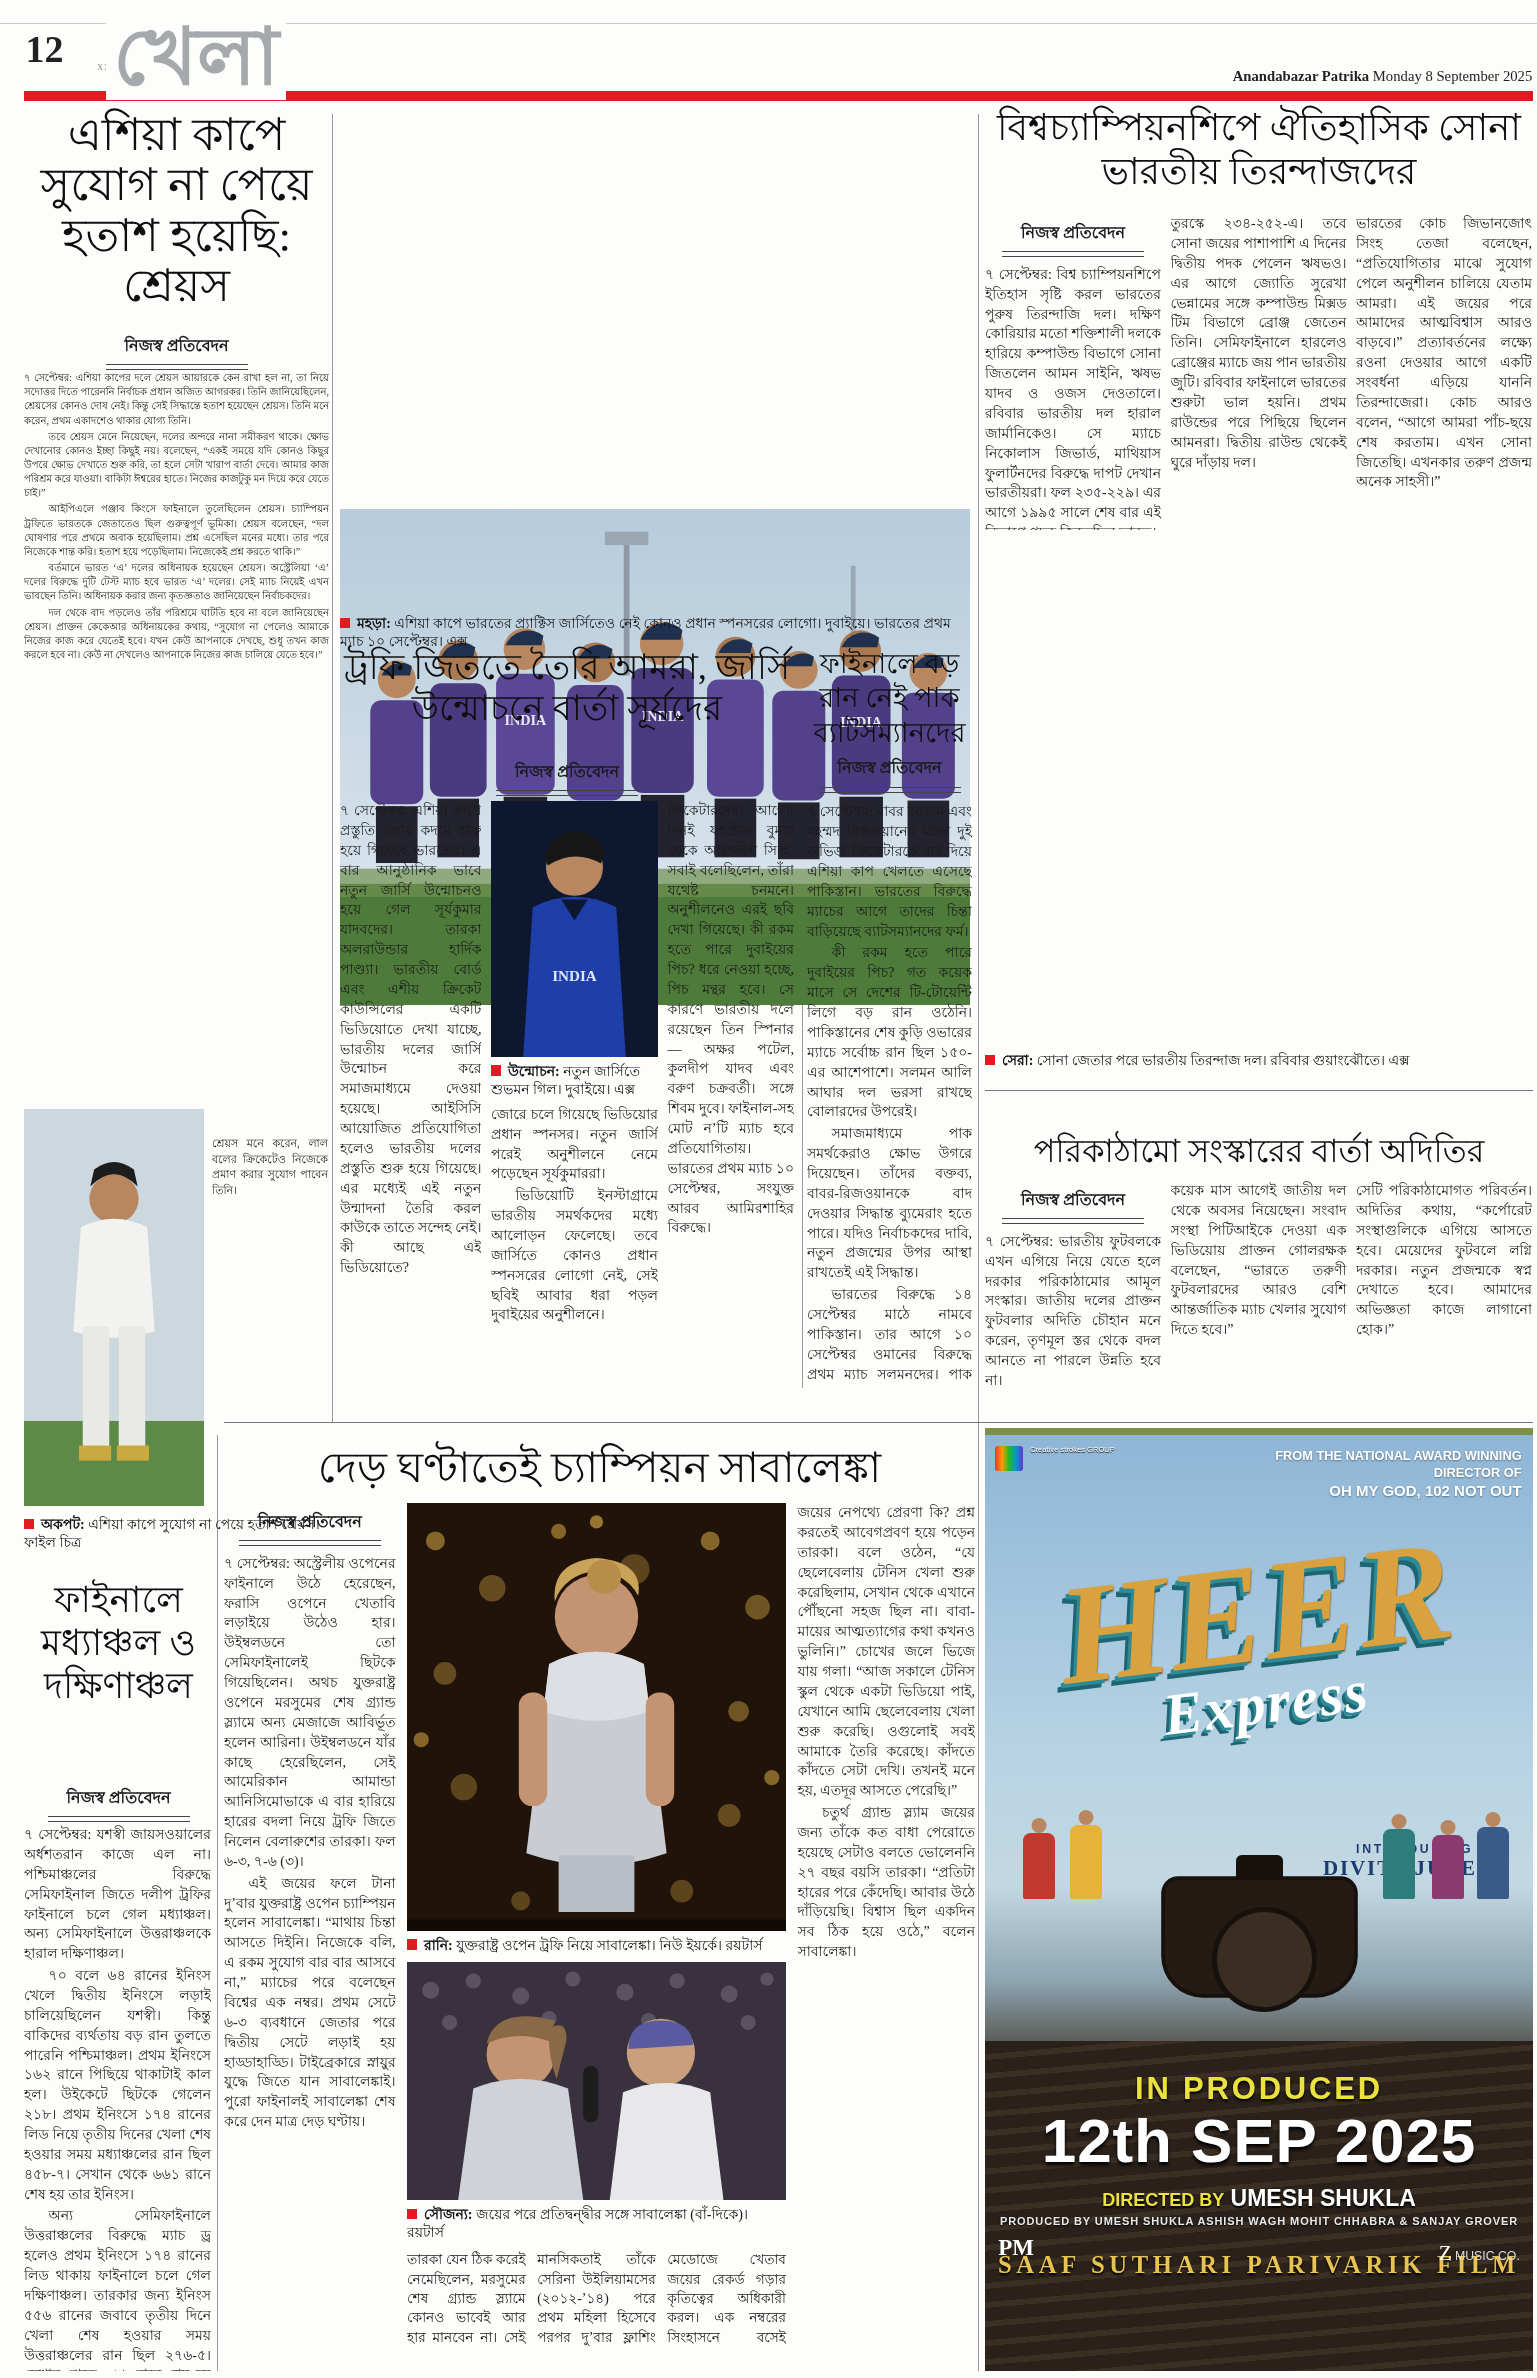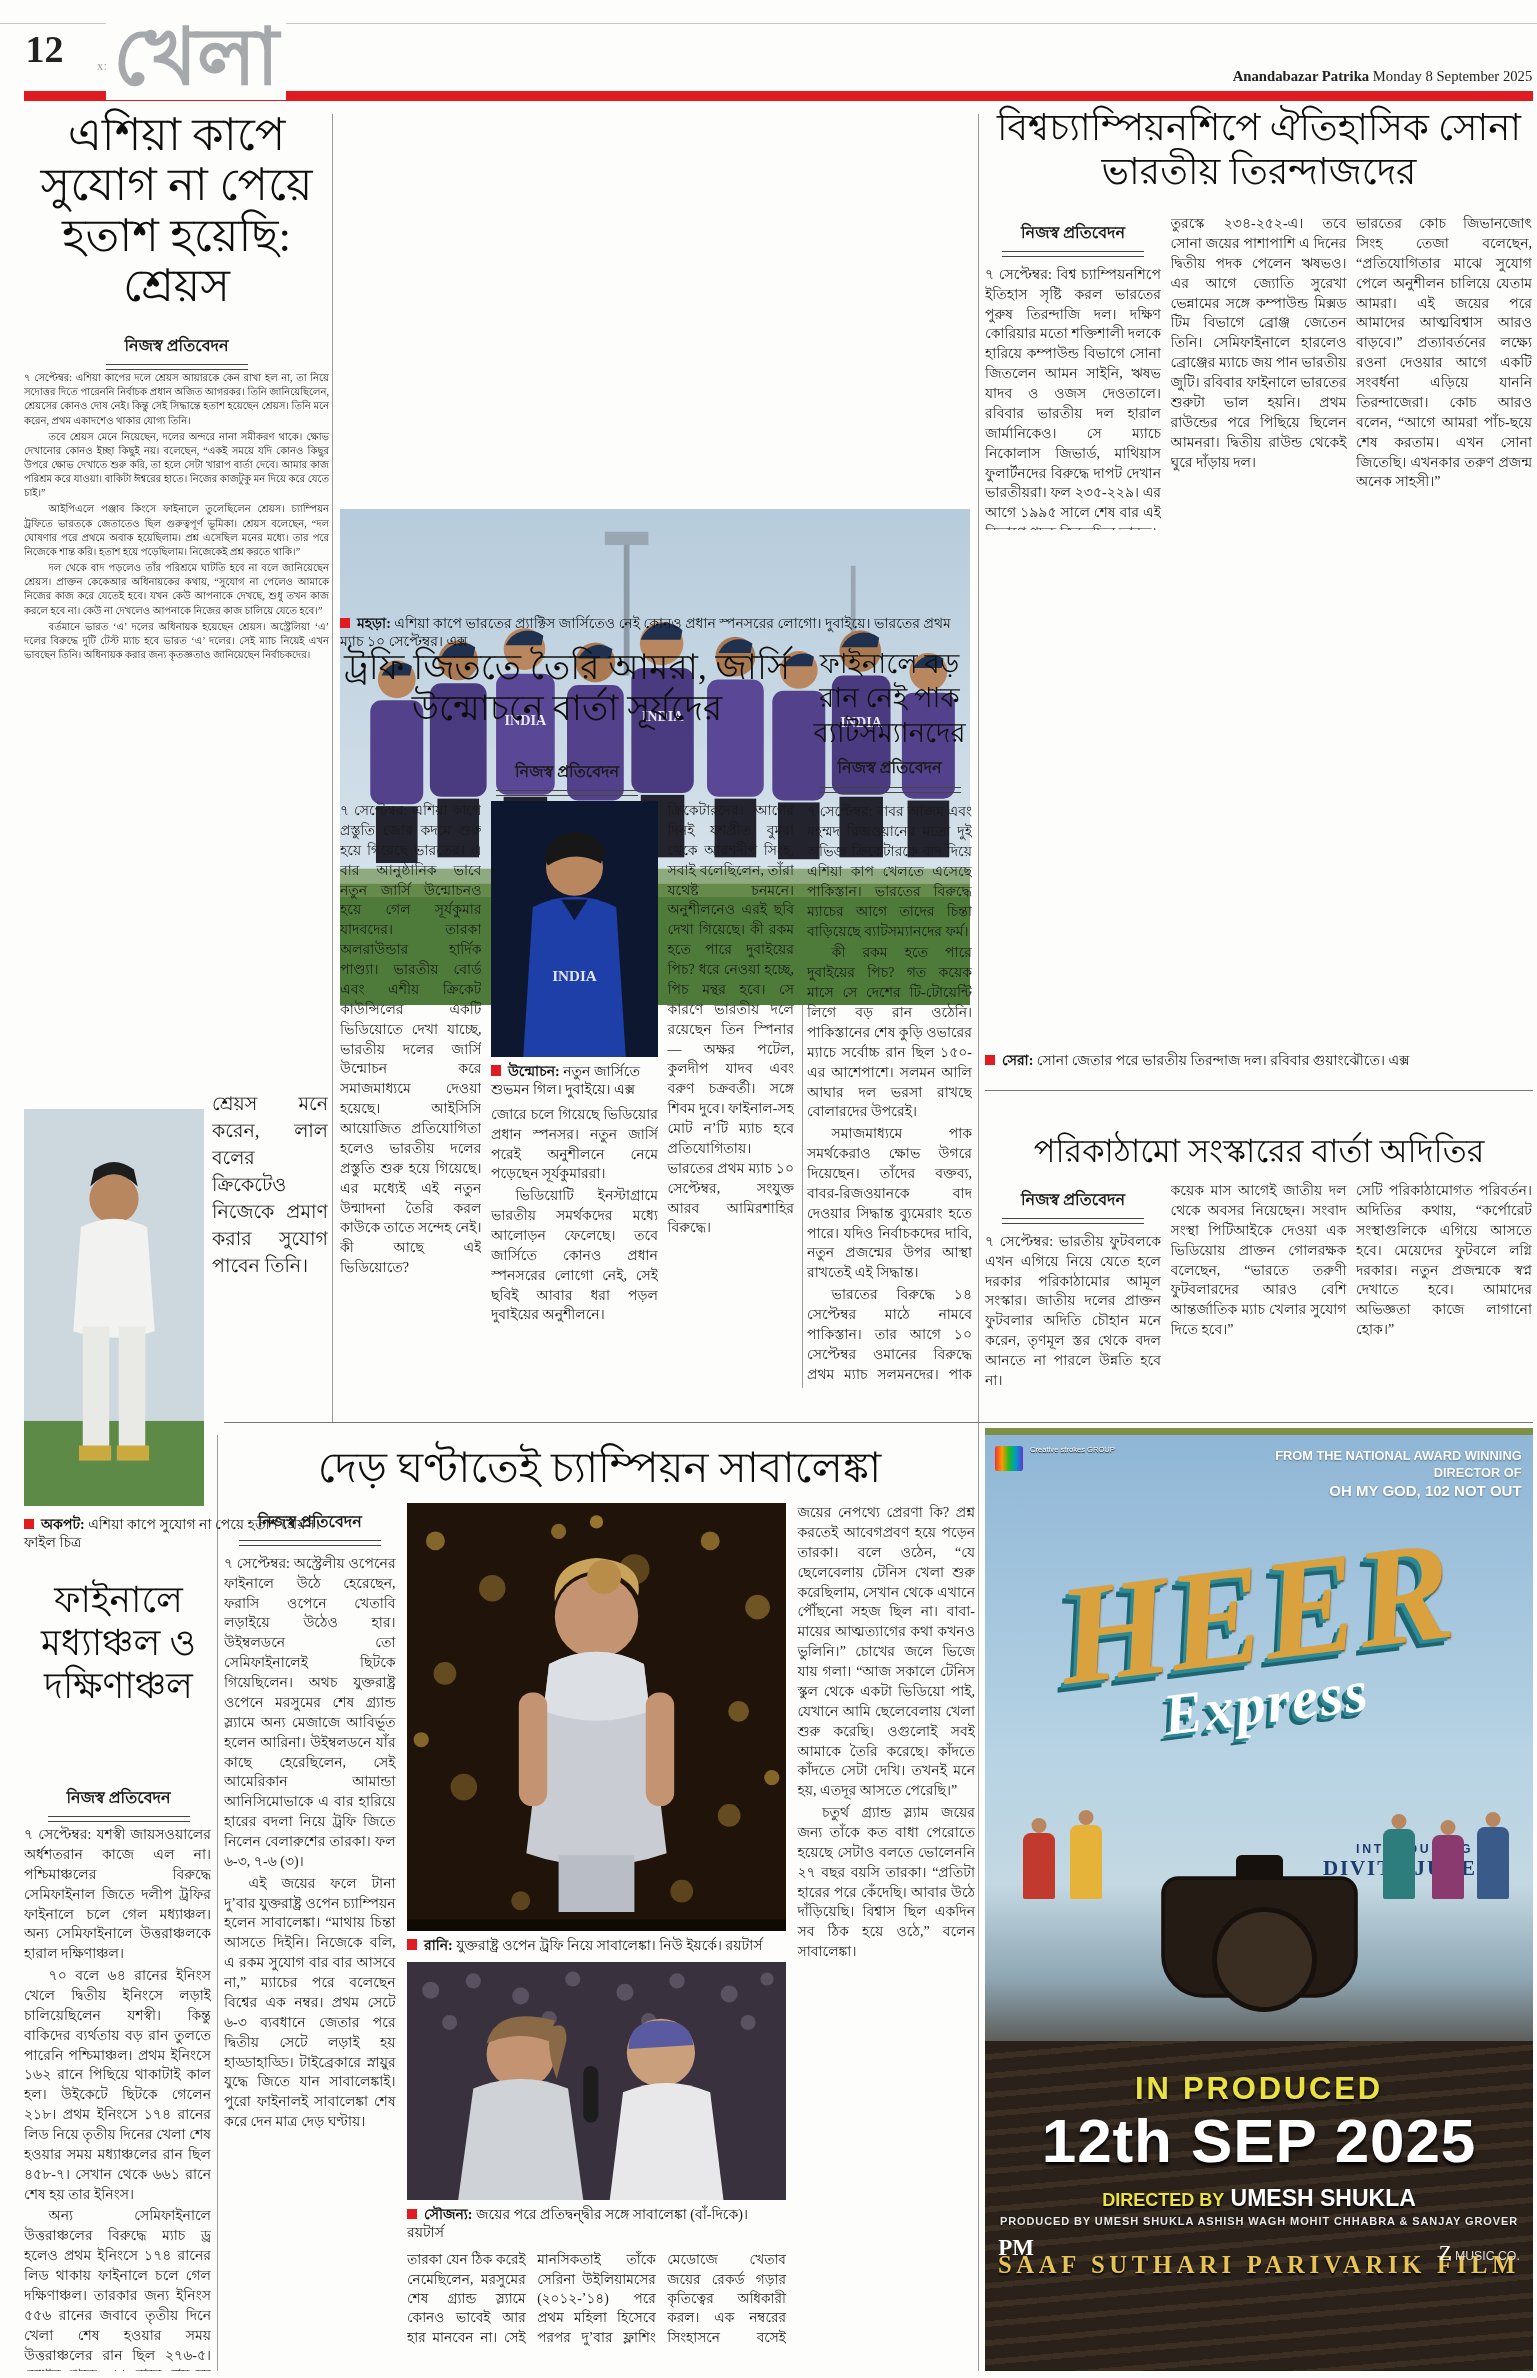--- a/index.html
+++ b/index.html
@@ -92,37 +92,37 @@
 
   <div class="abs headline" style="left:24px;top:110px;width:305px;font-size:45px;line-height:1.12;">এশিয়া কাপে সুযোগ না পেয়ে হতাশ হয়েছি: শ্রেয়স</div>
   <div class="abs" style="left:24px;top:327px;width:305px;">
     <div class="byline">নিজস্ব প্রতিবেদন</div>
     <div class="byline-rule"></div>
   </div>
   <div class="abs bodytext" style="left:24px;top:371px;width:305px;height:734px;">
     <p>৭ সেপ্টেম্বর: এশিয়া কাপের দলে শ্রেয়স আয়ারকে কেন রাখা হল না, তা নিয়ে সদোত্তর দিতে পারেননি নির্বাচক প্রধান অজিত আগরকর। তিনি জানিয়েছিলেন, শ্রেয়সের কোনও দোষ নেই। কিন্তু সেই সিদ্ধান্তে হতাশ হয়েছেন শ্রেয়স। তিনি মনে করেন, প্রথম একাদশেও থাকার যোগ্য তিনি।</p>
     <p>তবে শ্রেয়স মেনে নিয়েছেন, দলের অন্দরে নানা সমীকরণ থাকে। ক্ষোভ দেখানোর কোনও ইচ্ছা কিছুই নয়। বলেছেন, “একই সময়ে যদি কোনও কিছুর উপরে ক্ষোভ দেখাতে শুরু করি, তা হলে সেটা খারাপ বার্তা দেবে। আমার কাজ পরিশ্রম করে যাওয়া। বাকিটা ঈশ্বরের হাতে। নিজের কাজটুকু মন দিয়ে করে যেতে চাই।”</p>
     <p>আইপিএলে পঞ্জাব কিংসে ফাইনালে তুলেছিলেন শ্রেয়স। চ্যাম্পিয়ন ট্রফিতে ভারতকে জেতাতেও ছিল গুরুত্বপূর্ণ ভূমিকা। শ্রেয়স বলেছেন, “দল ঘোষণার পরে প্রথমে অবাক হয়েছিলাম। প্রশ্ন এসেছিল মনের মধ্যে। তার পরে নিজেকে শান্ত করি। হতাশ হয়ে পড়েছিলাম। নিজেকেই প্রশ্ন করতে থাকি।”</p>
+    <p>বর্তমানে ভারত ‘এ’ দলের অধিনায়ক হয়েছেন শ্রেয়স। অস্ট্রেলিয়া ‘এ’ দলের বিরুদ্ধে দুটি টেস্ট ম্যাচ হবে ভারত ‘এ’ দলের। সেই ম্যাচ নিয়েই এখন ভাবছেন তিনি। অধিনায়ক করার জন্য কৃতজ্ঞতাও জানিয়েছেন নির্বাচকদের।</p>
     <p>দল থেকে বাদ পড়লেও তাঁর পরিশ্রমে ঘাটতি হবে না বলে জানিয়েছেন শ্রেয়স। প্রাক্তন কেকেআর অধিনায়কের কথায়, “সুযোগ না পেলেও আমাকে নিজের কাজ করে যেতেই হবে। যখন কেউ আপনাকে দেখছে, শুধু তখন কাজ করলে হবে না। কেউ না দেখলেও আপনাকে নিজের কাজ চালিয়ে যেতে হবে।”</p>
-    <p>বর্তমানে ভারত ‘এ’ দলের অধিনায়ক হয়েছেন শ্রেয়স। অস্ট্রেলিয়া ‘এ’ দলের বিরুদ্ধে দুটি টেস্ট ম্যাচ হবে ভারত ‘এ’ দলের। সেই ম্যাচ নিয়েই এখন ভাবছেন তিনি। অধিনায়ক করার জন্য কৃতজ্ঞতাও জানিয়েছেন নির্বাচকদের।</p>
   </div>
   <div class="abs photo" style="left:24px;top:1109px;width:180px;height:397px;">
     <svg viewBox="0 0 190 420" preserveAspectRatio="none">
       <rect width="190" height="420" fill="#cdd8de"></rect>
       <rect y="330" width="190" height="90" fill="#5d8a46"></rect>
       <circle cx="95" cy="95" r="26" fill="#b9875f"></circle>
       <path d="M70 82 q25 -26 50 0 l-4 -18 q-21 -16 -42 0 z" fill="#1d1d1d"></path>
       <path d="M60 125 q35 -18 70 0 l8 110 q-43 14 -86 0 z" fill="#f2f2f0"></path>
       <rect x="62" y="230" width="28" height="130" fill="#e9e9e6"></rect>
       <rect x="100" y="230" width="28" height="130" fill="#e9e9e6"></rect>
       <rect x="58" y="356" width="34" height="16" fill="#caa93f"></rect>
       <rect x="98" y="356" width="34" height="16" fill="#caa93f"></rect>
     </svg>
   </div>
-  <div class="abs bodytext" style="left:212px;top:1091px;width:116px;height:397px;font-size:19px;">
+  <div class="abs bodytext" style="left:212px;top:1136px;width:116px;height:397px;font-size:11px;">
     <p>শ্রেয়স মনে করেন, লাল বলের ক্রিকেটেও নিজেকে প্রমাণ করার সুযোগ পাবেন তিনি।</p>
   </div>
   <div class="abs caption" style="left:24px;top:1516px;width:305px;">
     <span class="bullet"></span><span class="cap-lead">অকপট:</span> <span>এশিয়া কাপে সুযোগ না পেয়ে হতাশ শ্রেয়স। ফাইল চিত্র</span>
   </div>
 
   <div class="abs headline" style="left:24px;top:1579px;width:189px;font-size:36px;line-height:1.2;">ফাইনালে মধ্যাঞ্চল ও দক্ষিণাঞ্চল</div>
   <div class="abs" style="left:24px;top:1779px;width:189px;">
     <div class="byline">নিজস্ব প্রতিবেদন</div>
     <div class="byline-rule"></div>

